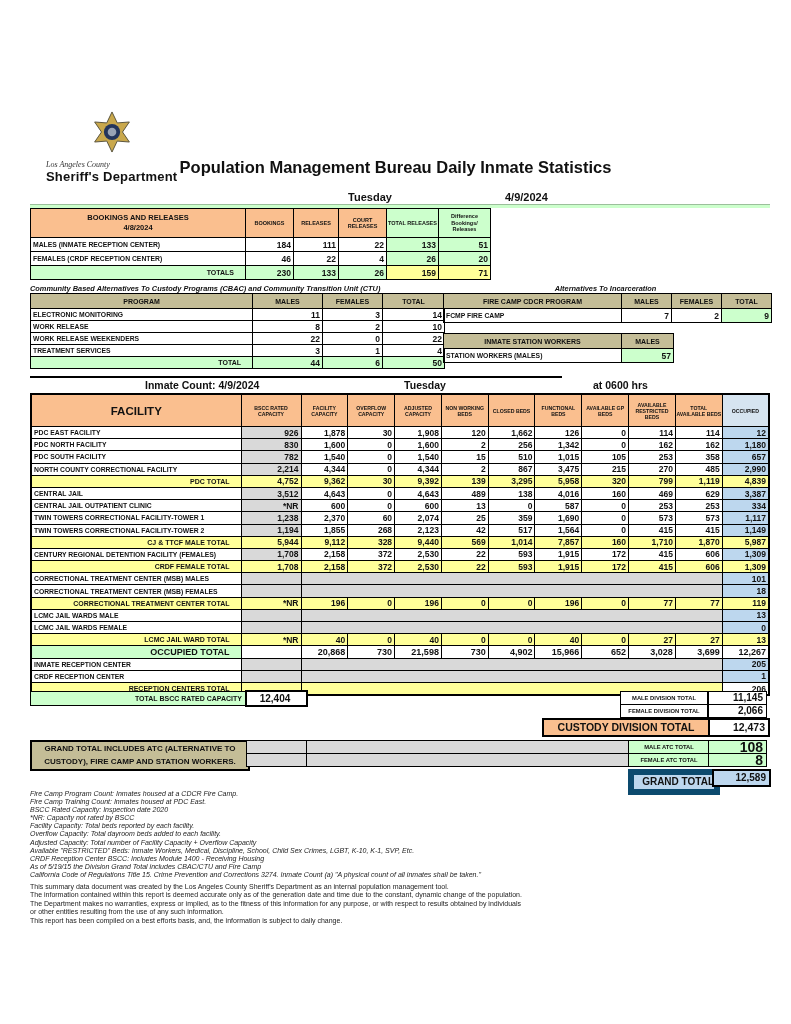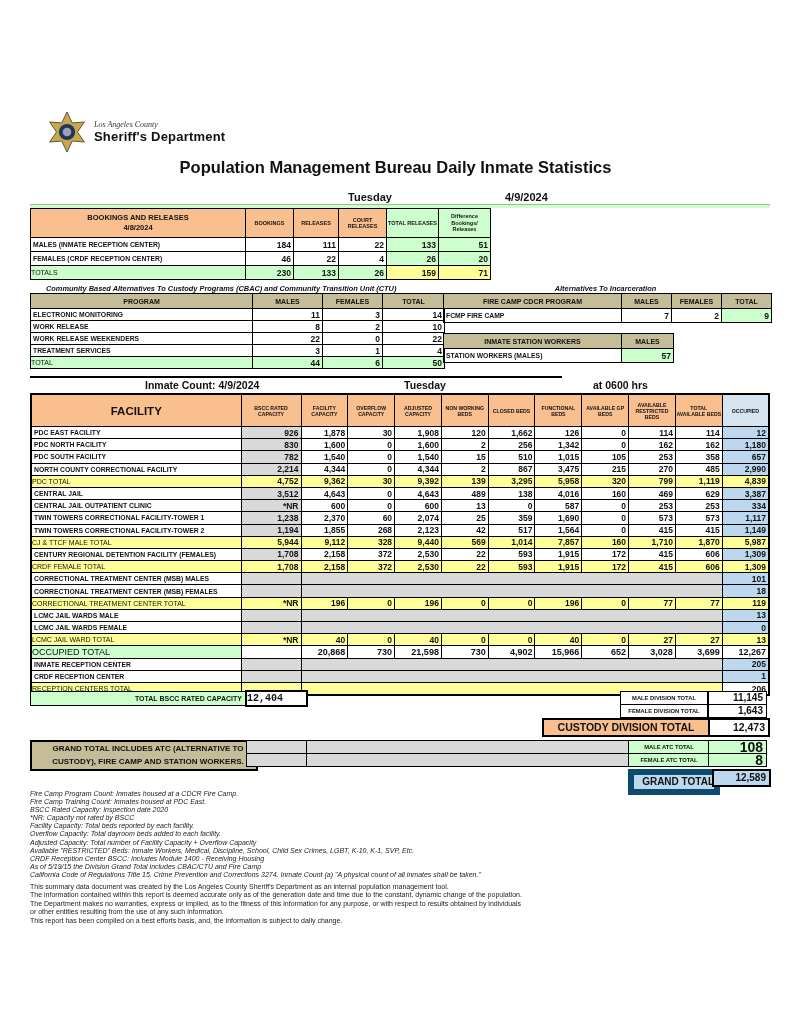--- a/index.html
+++ b/index.html
@@ -1,46 +1,46 @@
 <!DOCTYPE html>
 <html><head>
 <meta charset="utf-8">
 <style>
   html,body{margin:0;padding:0;background:#fff;}
   .page{position:relative;width:791px;height:1024px;background:#fff;font-family:"Liberation Sans",sans-serif;color:#111;overflow:hidden;}
   .abs{position:absolute;}
   
-  .logo{left:46px;top:110px;display:flex;align-items:center;gap:6px;}
+  .logo{left:46px;top:110px;display:flex;align-items:center;gap:6px;flex-direction:column;}
   .agency-script{font-style:italic;font-size:8px;color:#333;font-family:"Liberation Serif",serif;}
   .agency-name{font-weight:bold;font-size:13px;letter-spacing:.2px;}
   .doc-title{left:0;top:158px;width:791px;text-align:center;font-size:16.5px;font-weight:bold;}
   .day-top{left:270px;top:191px;width:200px;text-align:center;font-weight:bold;font-size:11px;}
   .date-top{left:505px;top:191px;font-weight:bold;font-size:11px;}
   .green-rule{left:30px;top:204px;width:740px;height:3px;background:#CCFFCC;border-top:1px solid #9bbf9b;}
   
   table{border-collapse:collapse;table-layout:fixed;font-family:"Liberation Sans",sans-serif;}
   td,th{border:1px solid #000;overflow:hidden;white-space:nowrap;padding:0;}
   .num{font-size:8.5px;font-weight:bold;text-align:right;padding-right:2px;}
   .nameCell{font-size:6.8px;font-weight:bold;text-align:left;padding-left:2px;}
-  .rightLbl{font-size:7px;font-weight:normal;text-align:left;padding-right:3px;}
+  .rightLbl{font-size:7px;font-weight:bold;text-align:right;padding-right:11px;}
   .tan{background:#C4BD97;}
   .org{background:#FABF8F;}
   .yel{background:#FFFF99;}
   .grn{background:#CCFFCC;}
   .blu{background:#BDD7EE;}
   .gry{background:#D9D9D9;}
   
   #bookings{left:30px;top:208px;width:460px;}
   #bookings th{height:28px;}
   #bookings .bk-title{font-size:7.5px;font-weight:bold;text-align:center;line-height:10px;}
   #bookings .bk-col{font-size:5.5px;font-weight:bold;text-align:center;white-space:normal;line-height:6.5px;}
   #bookings td{height:13px;}
   
   .sec-title{font-style:italic;font-weight:bold;font-size:7.4px;}
-  #cbac-title{left:30px;top:284px;margin-left:16px;}
+  #cbac-title{left:30px;top:284px;}
   #cbac{left:30px;top:293px;width:414px;}
   #cbac th{height:14px;font-size:7px;text-align:center;}
   #cbac td{height:11px;}
   #ati-title{left:443px;top:284px;width:325px;text-align:center;}
   #fire{left:443px;top:293px;width:328px;}
   #fire th{height:14px;font-size:7px;text-align:center;}
   #fire td{height:13px;}
   #station{left:443px;top:333px;width:230px;}
   #station th{height:14px;font-size:7px;text-align:center;}
   #station td{height:13px;}
@@ -56,27 +56,27 @@
   #ftab th.fach{font-size:11.5px;line-height:12px;}
   #ftab th.occh{background:#D6E4F0;}
   #ftab td{height:11.2px;}
   #ftab tr.tot td{background:#FFFF99;}
   #ftab tr.sptot td{background:#FFFF99;}
   #ftab tr.sptot td.occW{background:#fff;}
   #ftab tr.occt td.lbl{background:#CCFFCC;}
   #ftab tr.occt td{font-size:9px;}
   
   .bscc-lbl{left:30px;top:691px;width:211px;height:13px;background:#CCFFCC;border:1px solid #000;font-size:7px;font-weight:bold;text-align:right;line-height:13px;padding-right:3px;}
-  .bscc-val{left:245px;top:690px;width:56px;height:13px;background:#fff;border:2px solid #000;font-size:10px;font-weight:bold;text-align:left;line-height:13px;padding-right:3px;font-family:Liberation Mono, monospace;}
+  .bscc-val{left:245px;top:690px;width:56px;height:13px;background:#fff;border:2px solid #000;font-size:10px;font-weight:bold;text-align:center;line-height:13px;padding-right:3px;}
   .div-lbl{width:86px;height:12px;border:1px solid #000;background:#fff;font-size:5.8px;font-weight:bold;text-align:center;line-height:12px;}
   .div-val{width:54px;height:12px;border:1px solid #000;background:#fff;font-size:10px;font-weight:bold;text-align:right;line-height:12px;padding-right:3px;}
   .custody-lbl{left:542px;top:718px;width:164px;height:15px;background:#FABF8F;border:2px solid #000;font-size:10.5px;font-weight:bold;text-align:center;line-height:15px;}
   .custody-val{left:708px;top:718px;width:55px;height:15px;background:#fff;border:2px solid #000;font-size:10.5px;font-weight:bold;text-align:right;line-height:15px;padding-right:3px;}
   
-  .note-box{left:30px;top:740px;width:216px;height:27px;background:#C4BD97;border:2px solid #000;font-size:8px;font-weight:bold;text-align:center;line-height:13px;padding-left:8px;}
+  .note-box{left:30px;top:740px;width:216px;height:27px;background:#C4BD97;border:2px solid #000;font-size:8px;font-weight:bold;text-align:center;line-height:13px;}
   .g-gry{background:#D9D9D9;border:1px solid #000;height:12px;}
   .atc-lbl{width:80px;height:12px;background:#CCFFCC;border:1px solid #000;font-size:5.8px;font-weight:bold;text-align:center;line-height:12px;}
   .atc-val{width:54px;height:12px;background:#CCFFCC;border:1px solid #000;font-size:14px;font-weight:bold;text-align:right;line-height:12px;padding-right:3px;}
   .gt-lbl{left:628px;top:769px;width:80px;height:14px;background:#BDD7EE;border:6px solid #0c4a6e;font-size:10px;font-weight:bold;text-align:right;line-height:14px;}
   .gt-val{left:712px;top:769px;width:52px;height:14px;background:#BDD7EE;border:2px solid #000;font-size:10px;font-weight:bold;text-align:right;line-height:14px;padding-right:3px;}
   
   #footnotes{left:30px;top:790px;font-style:italic;font-size:7px;line-height:8.1px;color:#222;}
   #disclaimer{left:30px;top:883px;font-size:7px;line-height:8.4px;color:#222;}
 </style>
 </head>
@@ -528,21 +528,21 @@
         </tr>
       </tbody>
   </table>
 
   <div class="abs bscc-lbl">TOTAL BSCC RATED CAPACITY</div>
   <div class="abs bscc-val">12,404</div>
 
   <div class="abs div-lbl" style="left:620px;top:691px;">MALE DIVISION TOTAL</div>
   <div class="abs div-val" style="left:708px;top:691px;">11,145</div>
   <div class="abs div-lbl" style="left:620px;top:704px;">FEMALE DIVISION TOTAL</div>
-  <div class="abs div-val" style="left:708px;top:704px;">1,643</div>
+  <div class="abs div-val" style="left:708px;top:704px;">2,066</div>
 
   <div class="abs custody-lbl">CUSTODY DIVISION TOTAL</div>
   <div class="abs custody-val">12,473</div>
 
   <div class="abs note-box">
     <div>GRAND TOTAL INCLUDES ATC (ALTERNATIVE TO</div>
     <div>CUSTODY), FIRE CAMP AND STATION WORKERS.</div>
   </div>
   <div class="abs g-gry" style="left:246px;top:740px;width:60px;"></div>
   <div class="abs g-gry" style="left:246px;top:753px;width:60px;"></div>

